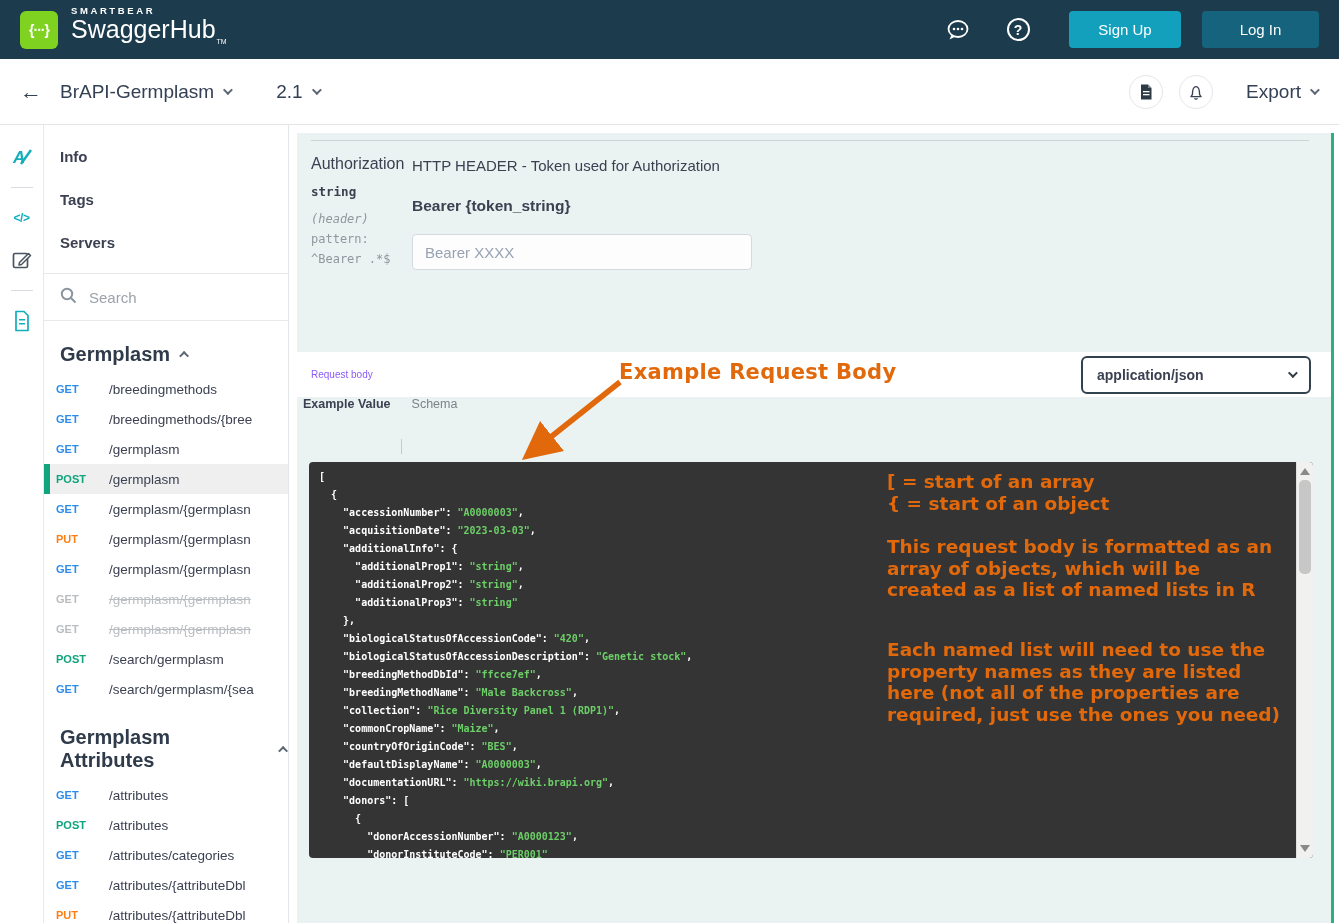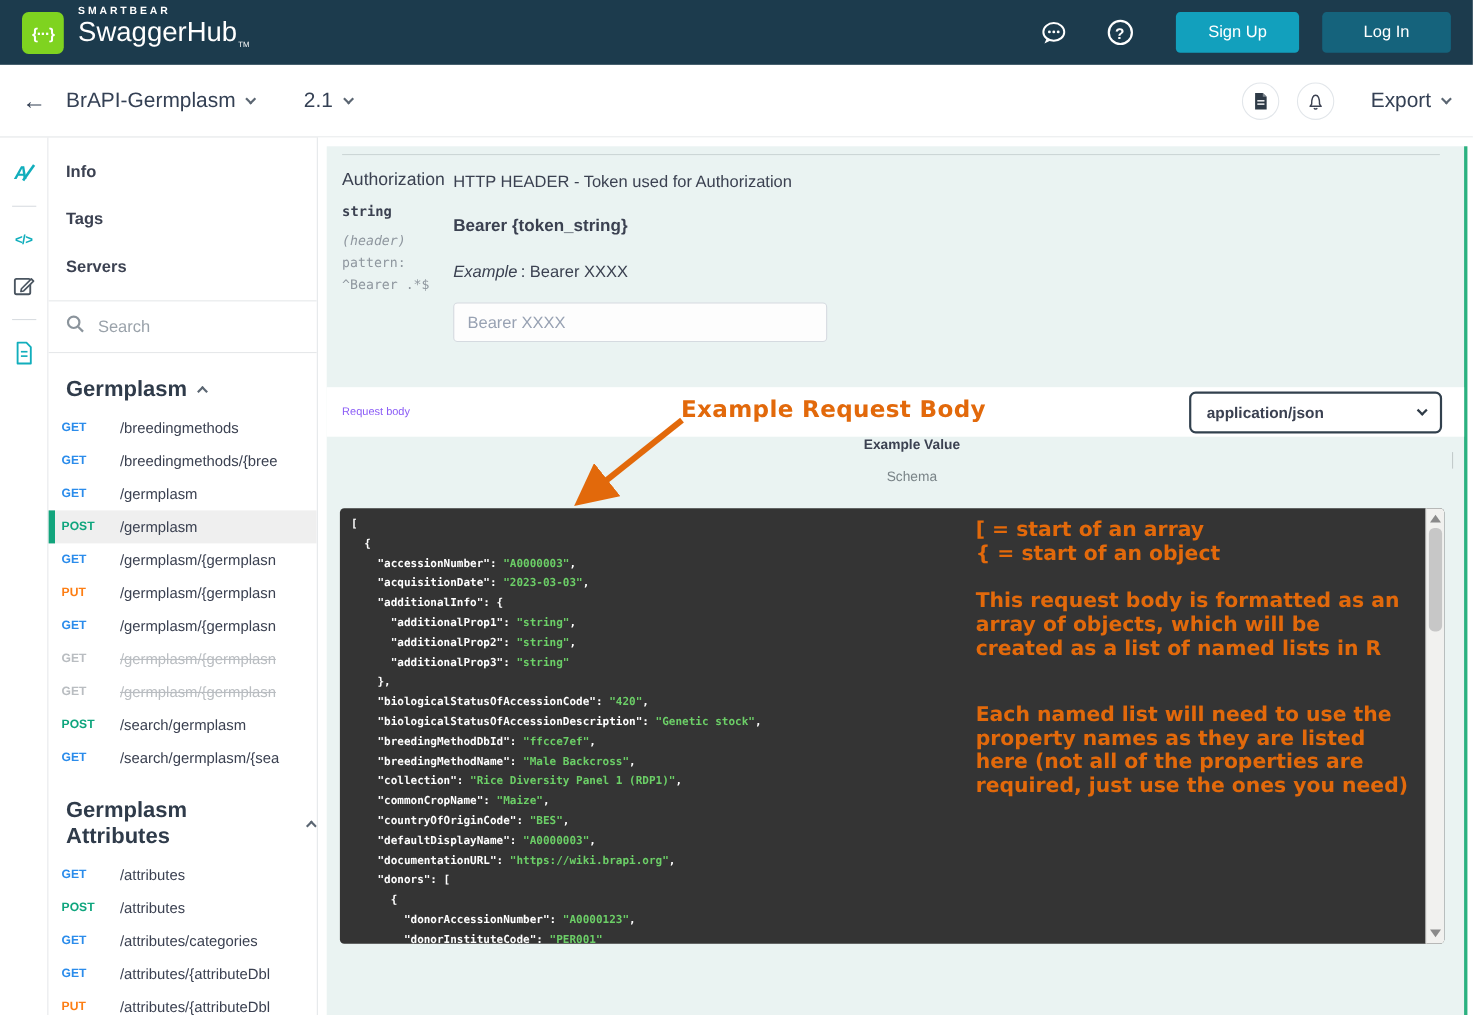--- a/index.html
+++ b/index.html
@@ -93,21 +93,21 @@
   .reqbar { background:#fff; height:45px; display:flex; align-items:center; padding:0 20px 0 14px;
             position:relative; }
   .reqbar-label { font-size:10px; color:#8b5cf6; }
   .annot-title { position:absolute; left:322px; top:8px; font-weight:800; font-size:21px; color:#e2690b;
                  font-family:"DejaVu Sans", sans-serif; letter-spacing:0.3px; }
   .ct-select { margin-left:auto; width:230px; height:38px; border:2px solid #32414e; border-radius:6px;
                background:#fff; display:flex; align-items:center; padding:0 14px; font-weight:700;
                font-size:14px; color:#3b4151; cursor:pointer; }
   .ct-select .chev { margin-left:auto; border-color:#2f3b47; }
 
-  .tabsrow { height:65px; display:flex; align-items:center; padding:0 0 8px 30px;flex-direction:column; }
+  .tabsrow { height:65px; display:flex; align-items:flex-start; padding:0 0 8px 6px; }
   .tab-ex { font-weight:700; font-size:12.5px; color:#3b4151; cursor:pointer; }
   .tab-div { width:1px; height:15px; background:#c3cbcb; margin:0 10px; align-self:flex-end; }
   .tab-sc { font-size:12.5px; color:#7a8488; cursor:pointer; }
 
   .codewrap { margin:0 18px 0 12px; height:396px; position:relative; border-radius:4px;
               background:#343434; overflow:hidden; }
   .code { padding:6px 24px 0 10px; }
   .cl { white-space:pre; font-family:"DejaVu Sans Mono", monospace; font-weight:700; font-size:10px;
         line-height:18px; color:#fff; }
   .cl .str { color:#6ccf67; }
@@ -325,21 +325,20 @@
           <div class="auth-left">
             <div class="auth-title">Authorization</div>
             <div class="auth-type mono">string</div>
             <div class="auth-loc mono">(header)</div>
             <div class="auth-pat mono">pattern:</div>
             <div class="auth-pat mono">^Bearer .*$</div>
           </div>
           <div class="auth-right">
             <div class="auth-desc">HTTP HEADER - Token used for Authorization</div>
             <div class="auth-scheme">Bearer {token_string}</div>
-            <div class="auth-ex"><i>Example</i><span>: Bearer XXXX</span></div>
             <input class="auth-input" placeholder="Bearer XXXX" style="">
           </div>
         </div>
       </div>
 
       <div class="reqbar">
         <span class="reqbar-label">Request body</span>
         <span class="annot-title">Example Request Body</span>
         <div class="ct-select">
           <span>application/json</span>

